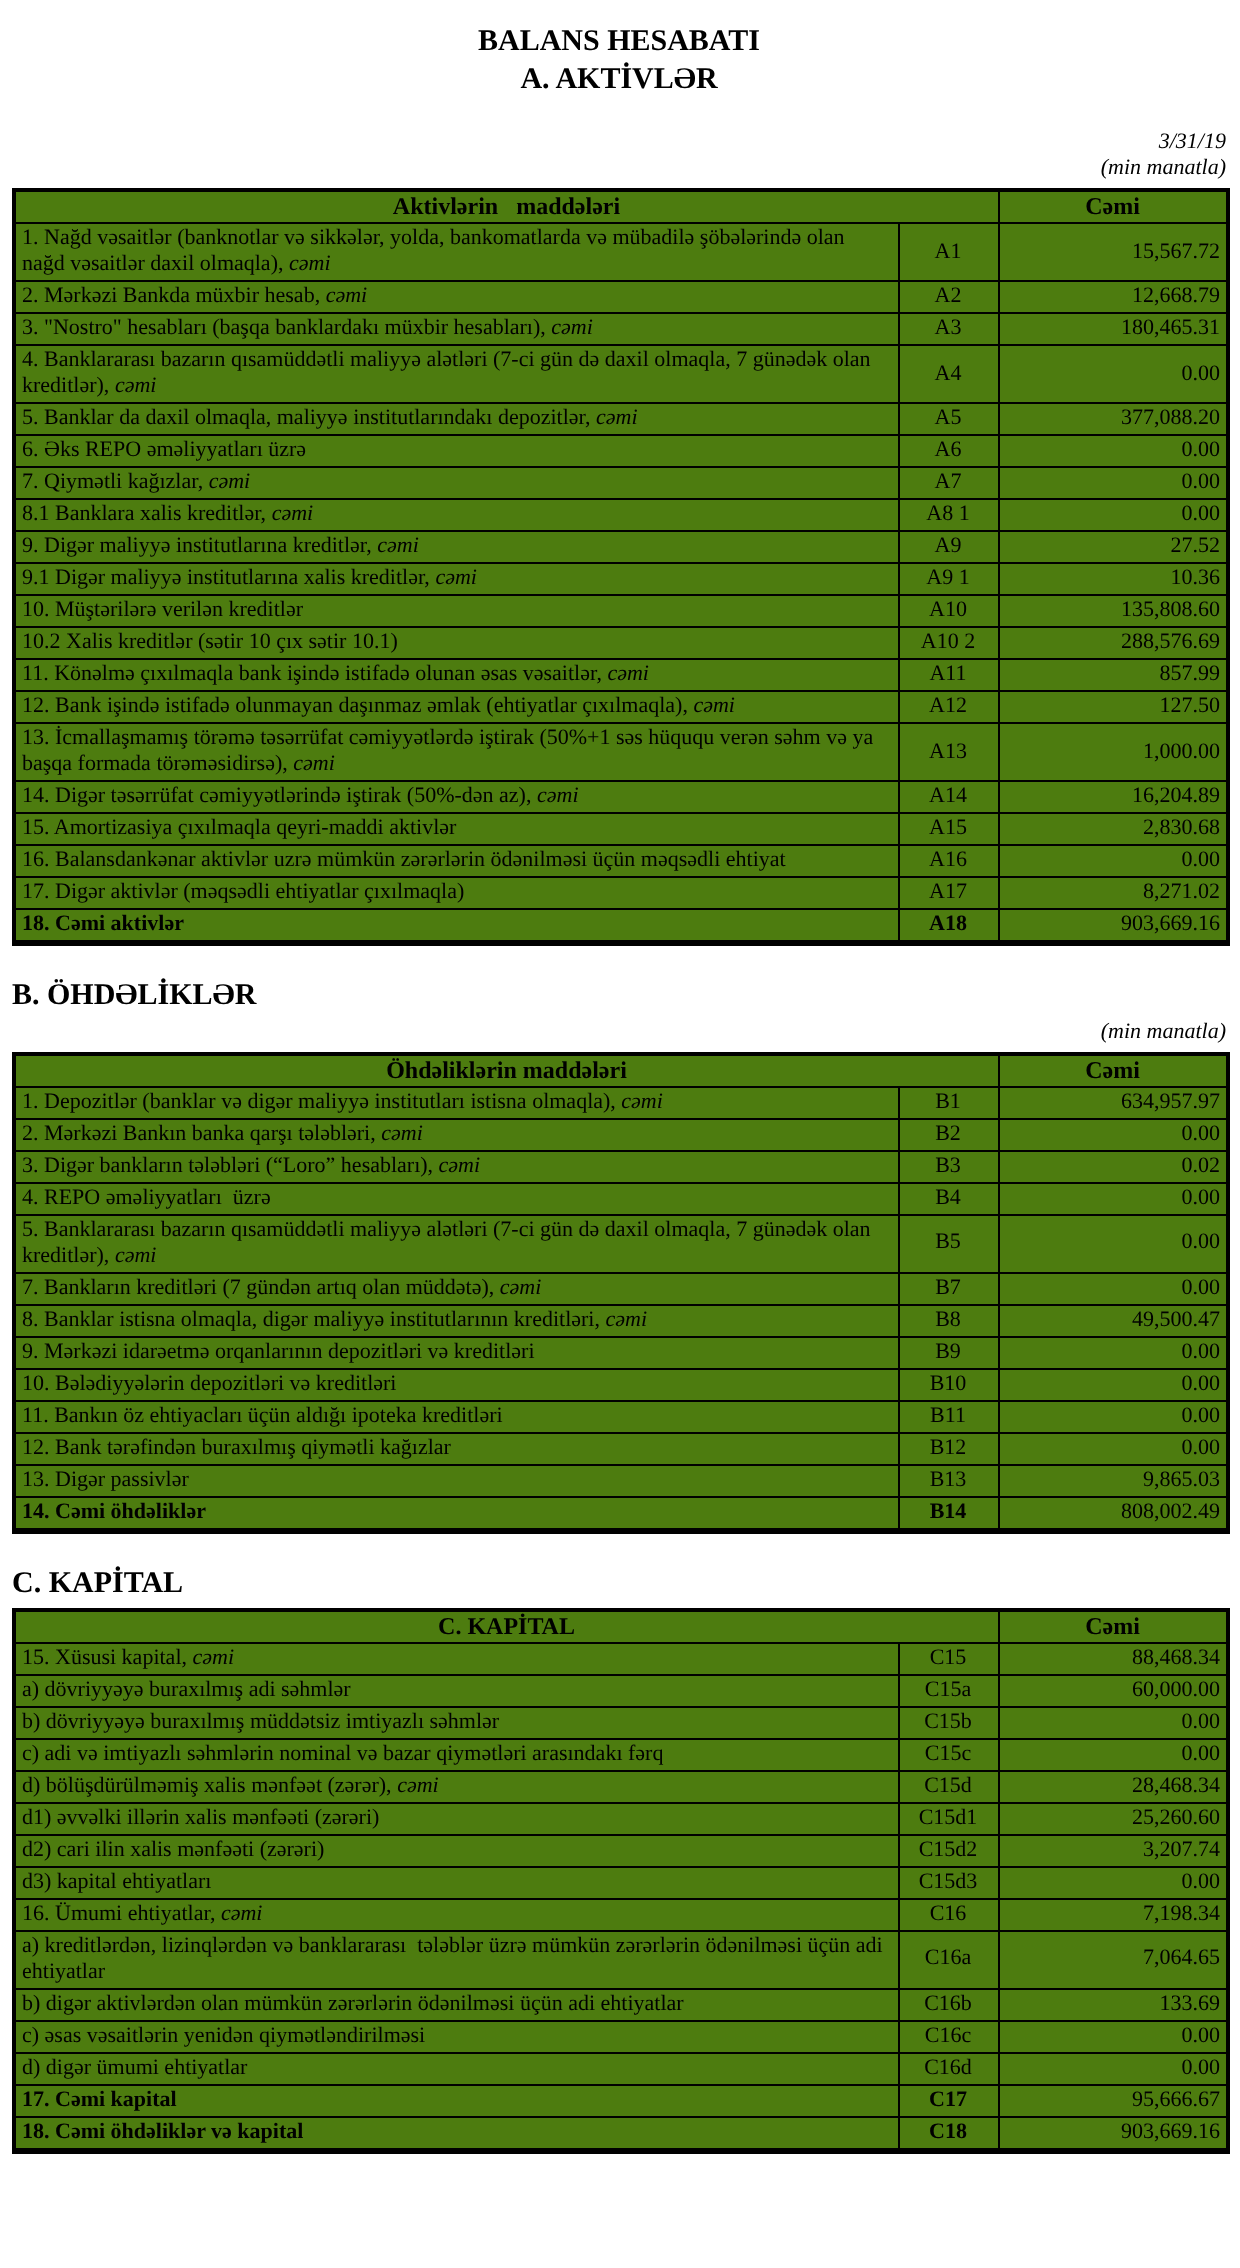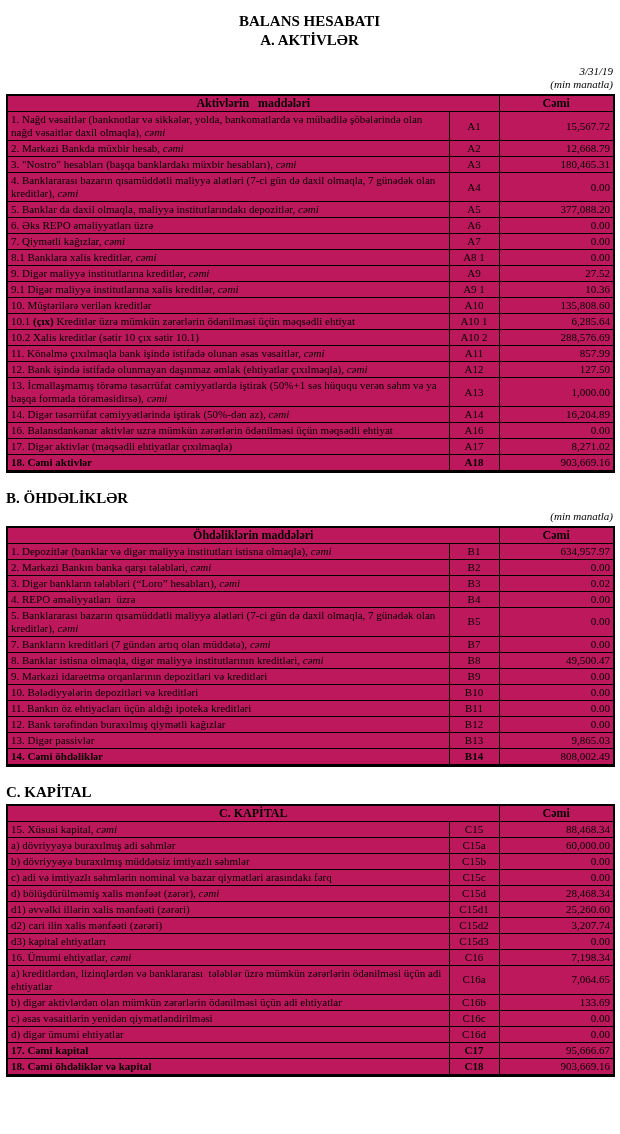--- a/index.html
+++ b/index.html
@@ -7,21 +7,21 @@
     width:620px;height:1134px;background:#ffffff;color:#000;
     font-family:"Liberation Serif","DejaVu Serif",serif;
     overflow:hidden;
   }
   .doc{padding:12px 7px 0 6px;}
   .page-title{text-align:center;font-weight:bold;font-size:15px;line-height:1.25;}
   .note{text-align:right;font-style:italic;font-size:11px;line-height:1.25;}
   .date-note{margin-top:15px;}
   .sec-title{text-align:left;font-weight:bold;font-size:15px;margin-top:17px;margin-bottom:3px;}
   table.tbl{
-    width:100%;border-collapse:collapse;background:#be185d;
+    width:100%;border-collapse:collapse;background:#4d7c0f;
     border:2px solid #000;border-bottom-width:3px;table-layout:fixed;margin-top:2px;
   }
   table.tbl td{
     border:1px solid #000;font-size:11px;line-height:13px;
     padding:1px 3px;vertical-align:middle;word-wrap:break-word;
   }
   tr.hdr td{text-align:center;font-weight:bold;font-size:12px;white-space:pre-wrap;}
   td.lbl{text-align:left;}
   td.code{text-align:center;}
   td.val{text-align:right;}
@@ -106,25 +106,20 @@
           <td class="lbl"><span class="seg-n">9.1 Digər maliyyə institutlarına xalis kreditlər, </span><span class="seg-i">cəmi</span></td>
           <td class="code">A9 1</td>
           <td class="val">10.36</td>
         </tr>
         <tr>
           <td class="lbl"><span class="seg-n">10. Müştərilərə verilən kreditlər</span></td>
           <td class="code">A10</td>
           <td class="val">135,808.60</td>
         </tr>
         <tr>
-          <td class="lbl"><span class="seg-n">10.1 </span><span class="seg-b">(çıx)</span><span class="seg-n"> Kreditlər üzrə mümkün zərərlərin ödənilməsi üçün məqsədli ehtiyat</span></td>
-          <td class="code">A10 1</td>
-          <td class="val">6,285.64</td>
-        </tr>
-        <tr>
           <td class="lbl"><span class="seg-n">10.2 Xalis kreditlər (sətir 10 çıx sətir 10.1)</span></td>
           <td class="code">A10 2</td>
           <td class="val">288,576.69</td>
         </tr>
         <tr>
           <td class="lbl"><span class="seg-n">11. Könəlmə çıxılmaqla bank işində istifadə olunan əsas vəsaitlər, </span><span class="seg-i">cəmi</span></td>
           <td class="code">A11</td>
           <td class="val">857.99</td>
         </tr>
         <tr>
@@ -134,20 +129,25 @@
         </tr>
         <tr>
           <td class="lbl"><span class="seg-n">13. İcmallaşmamış törəmə təsərrüfat cəmiyyətlərdə iştirak (50%+1 səs hüququ verən səhm və ya başqa formada törəməsidirsə), </span><span class="seg-i">cəmi</span></td>
           <td class="code">A13</td>
           <td class="val">1,000.00</td>
         </tr>
         <tr>
           <td class="lbl"><span class="seg-n">14. Digər təsərrüfat cəmiyyətlərində iştirak (50%-dən az), </span><span class="seg-i">cəmi</span></td>
           <td class="code">A14</td>
           <td class="val">16,204.89</td>
+        </tr>
+        <tr>
+          <td class="lbl"><span class="seg-n">15. Amortizasiya çıxılmaqla qeyri-maddi aktivlər</span></td>
+          <td class="code">A15</td>
+          <td class="val">2,830.68</td>
         </tr>
         <tr>
           <td class="lbl"><span class="seg-n">16. Balansdankənar aktivlər uzrə mümkün zərərlərin ödənilməsi üçün məqsədli ehtiyat</span></td>
           <td class="code">A16</td>
           <td class="val">0.00</td>
         </tr>
         <tr>
           <td class="lbl"><span class="seg-n">17. Digər aktivlər (məqsədli ehtiyatlar çıxılmaqla)</span></td>
           <td class="code">A17</td>
           <td class="val">8,271.02</td>

